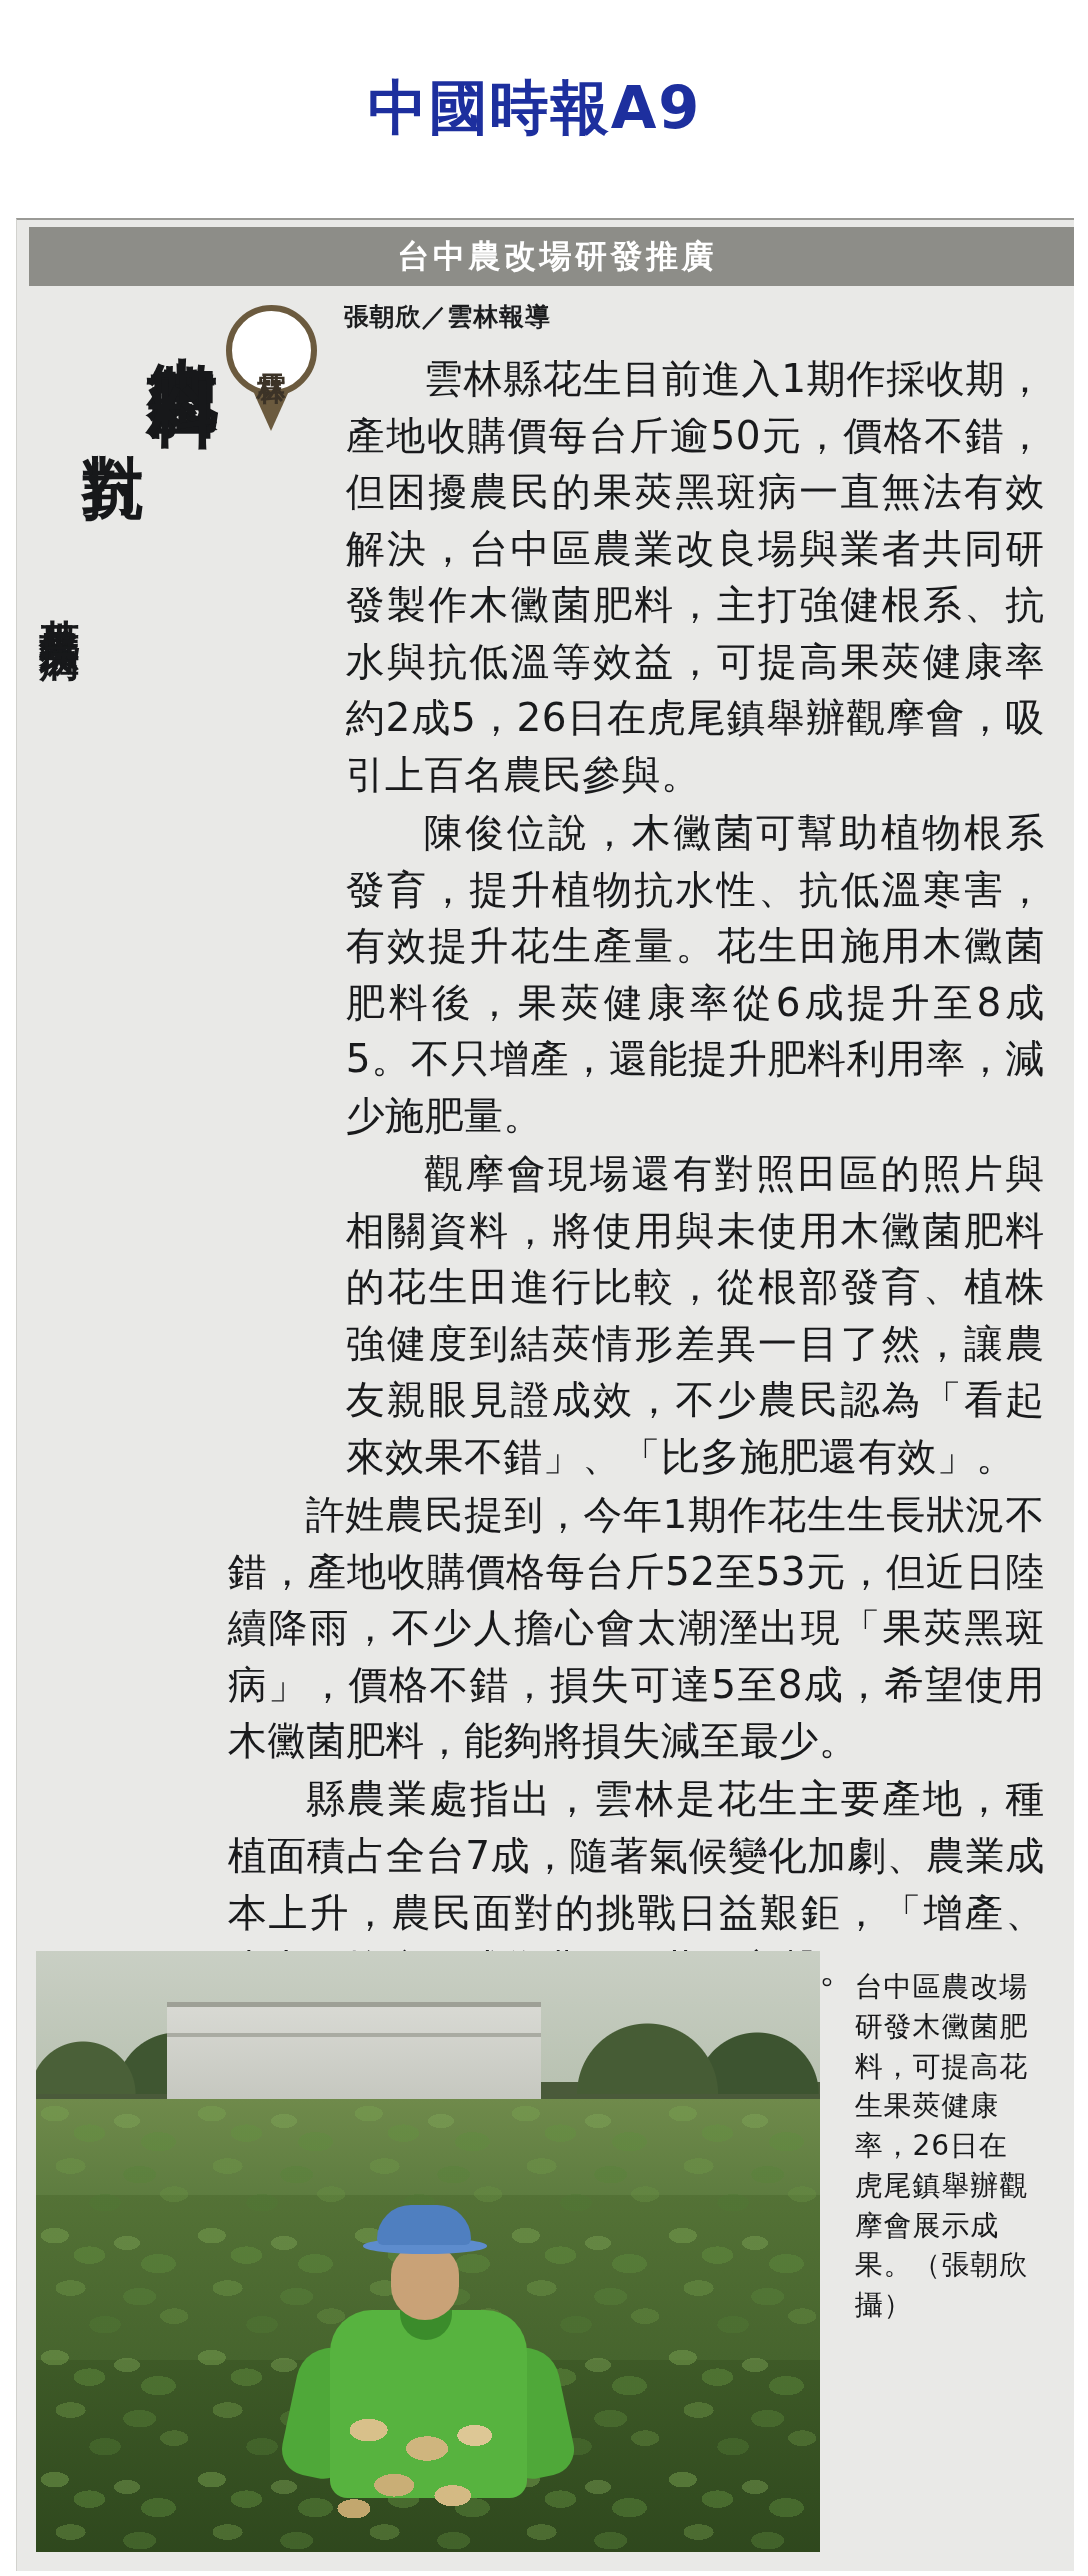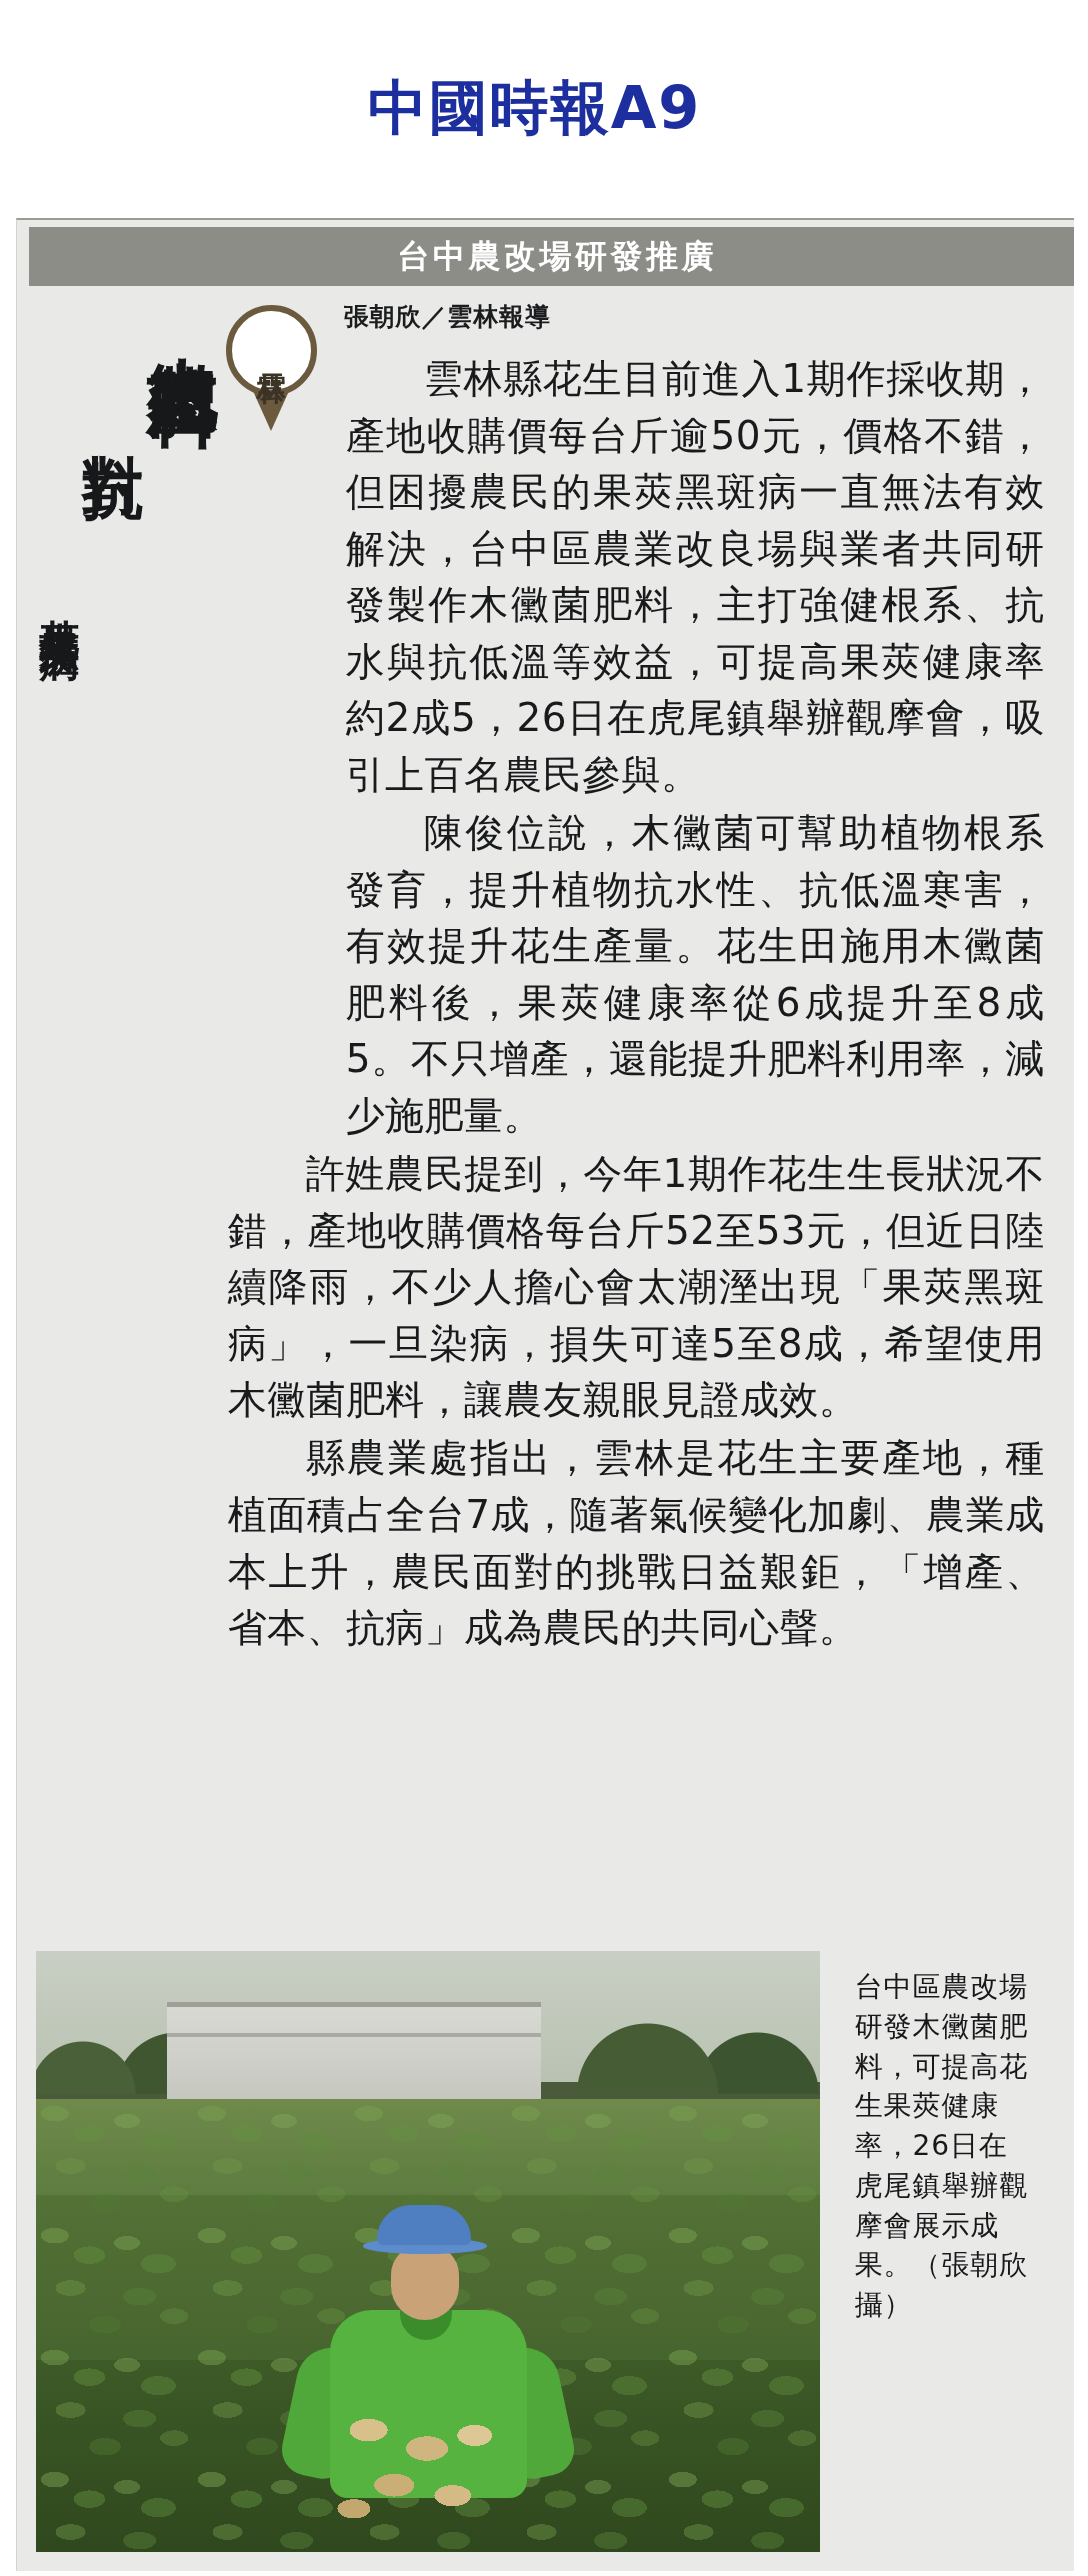--- a/index.html
+++ b/index.html
@@ -360,21 +360,22 @@
       <div class="loc-pin">
         <span class="loc-pin-text">雲林</span>
       </div>
     </div>
 
     <div class="byline">張朝欣／雲林報導</div>
 
     <div class="article">
       <p class="first">雲林縣花生目前進入1期作採收期，產地收購價每台斤逾50元，價格不錯，但困擾農民的果莢黑斑病一直無法有效解決，台中區農業改良場與業者共同研發製作木黴菌肥料，主打強健根系、抗水與抗低溫等效益，可提高果莢健康率約2成5，26日在虎尾鎮舉辦觀摩會，吸引上百名農民參與。</p>
       <p class="third">陳俊位說，木黴菌可幫助植物根系發育，提升植物抗水性、抗低溫寒害，有效提升花生產量。花生田施用木黴菌肥料後，果莢健康率從6成提升至8成5。不只增產，還能提升肥料利用率，減少施肥量。</p>
-      <p>許姓農民提到，今年1期作花生生長狀況不錯，產地收購價格每台斤52至53元，但近日陸續降雨，不少人擔心會太潮溼出現「果莢黑斑病」，一旦染病，損失可達5至8成，希望使用木黴菌肥料，讓農友親眼見證成效。</p>
+      <p class="fourth">觀摩會現場還有對照田區的照片與相關資料，將使用與未使用木黴菌肥料的花生田進行比較，從根部發育、植株強健度到結莢情形差異一目了然，讓農友親眼見證成效，不少農民認為「看起來效果不錯」、「比多施肥還有效」。</p>
+      <p>許姓農民提到，今年1期作花生生長狀況不錯，產地收購價格每台斤52至53元，但近日陸續降雨，不少人擔心會太潮溼出現「果莢黑斑病」，價格不錯，損失可達5至8成，希望使用木黴菌肥料，能夠將損失減至最少。</p>
       <p>縣農業處指出，雲林是花生主要產地，種植面積占全台7成，隨著氣候變化加劇、農業成本上升，農民面對的挑戰日益艱鉅，「增產、省本、抗病」成為農民的共同心聲。</p>
     </div>
 
     <div class="photo">
       <div class="sky"></div>
       <div class="treeline"></div>
       <div class="building"></div>
       <div class="field-far"></div>
       <div class="field-mid"></div>
       <div class="field-near"></div>

